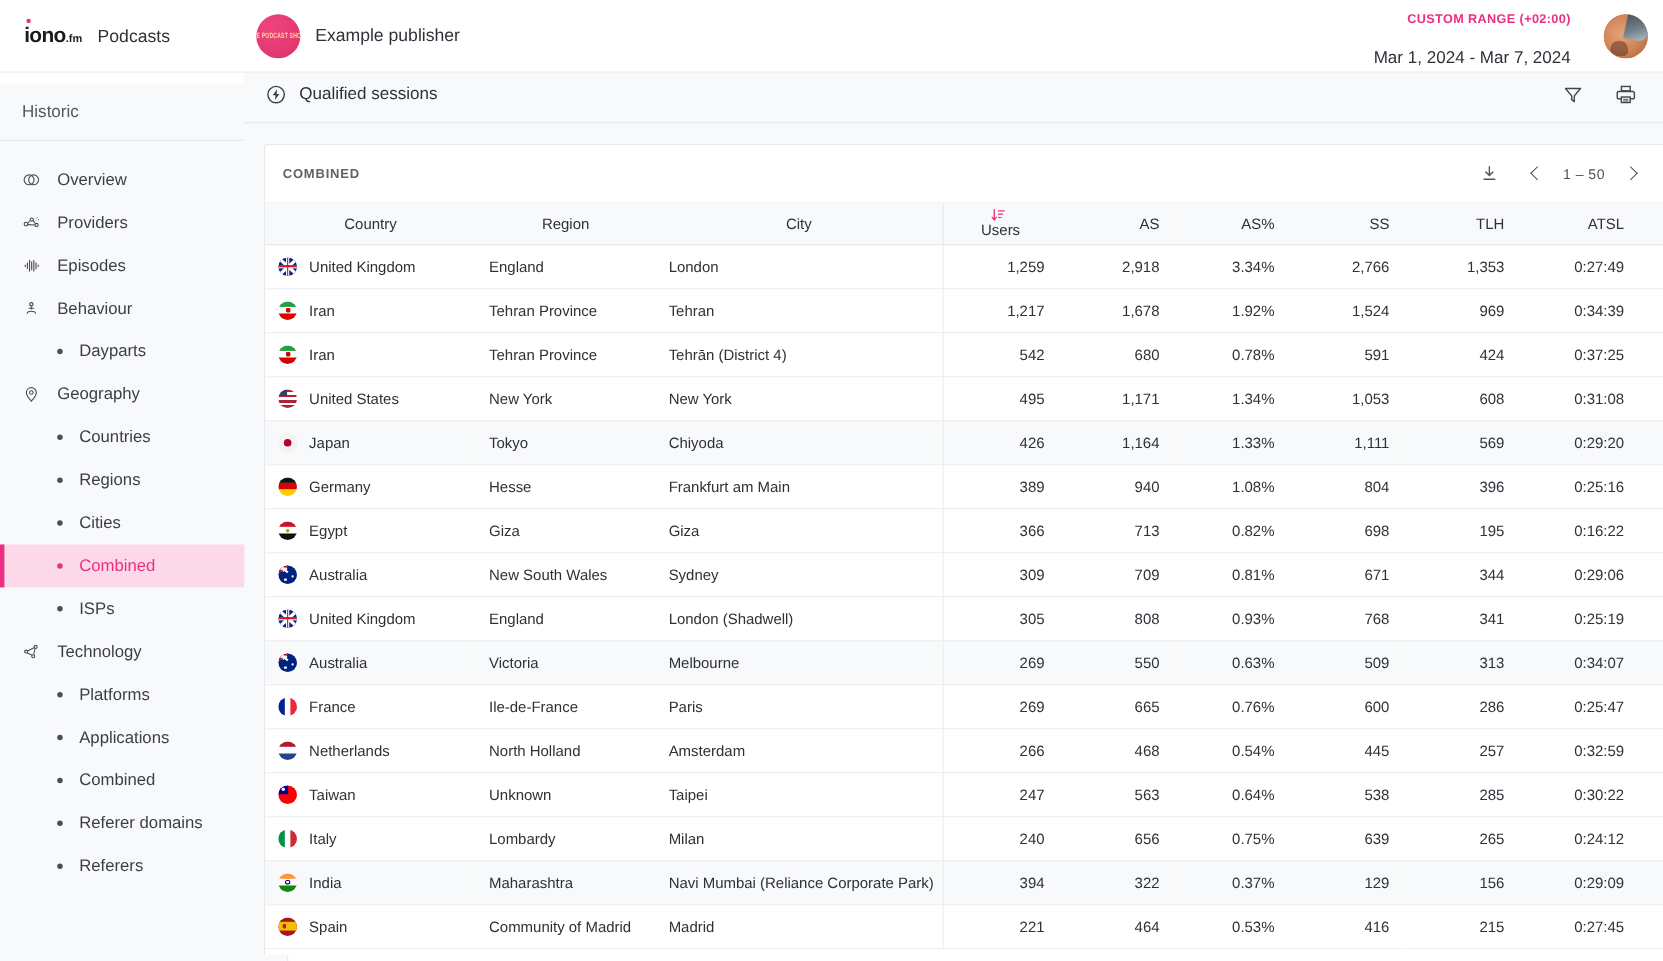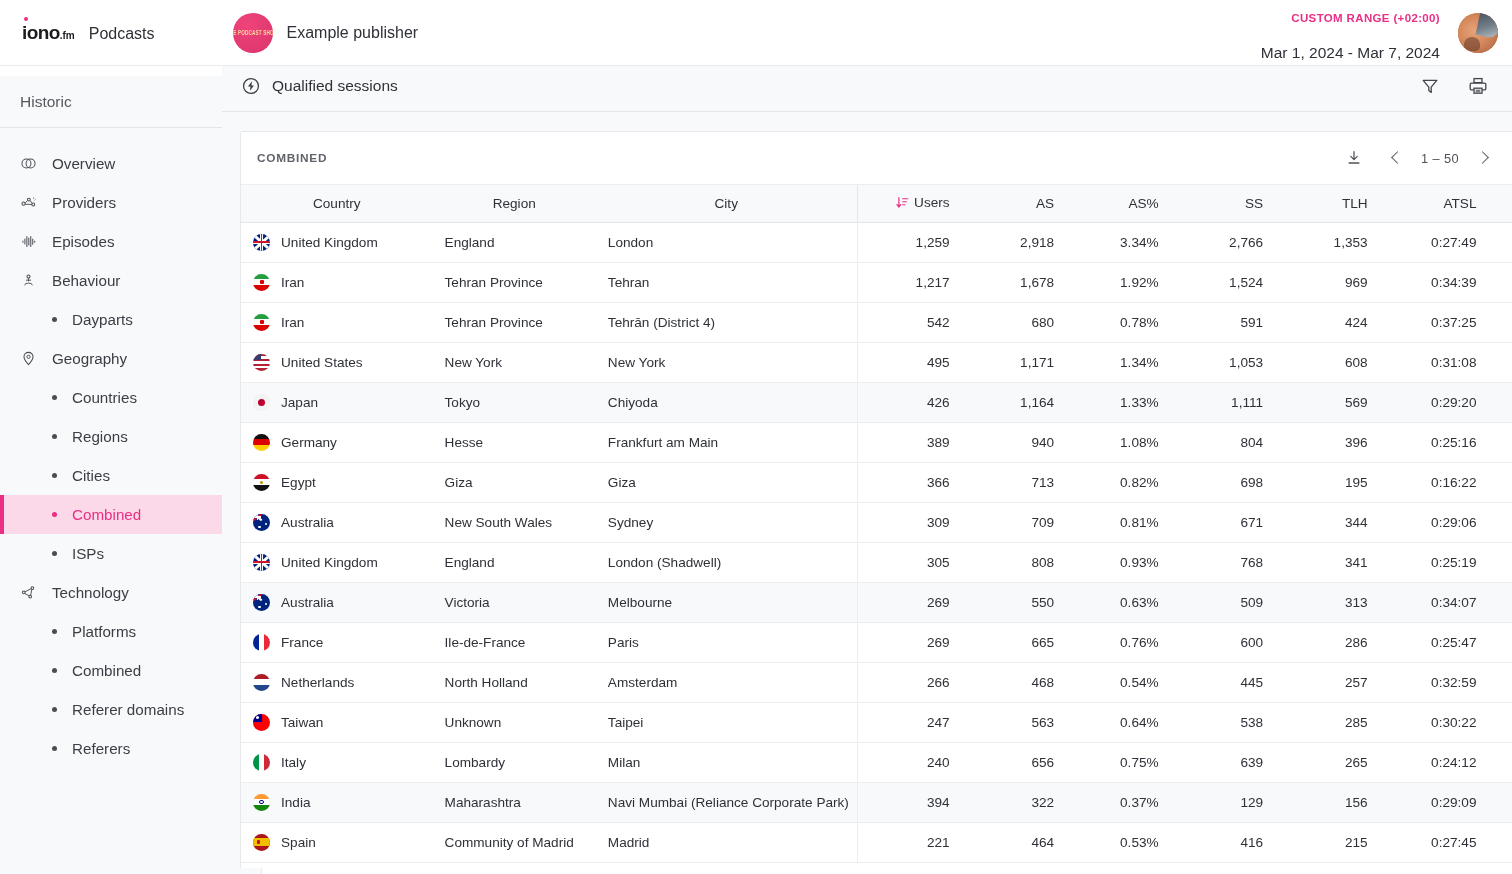--- a/index.html
+++ b/index.html
@@ -45,21 +45,21 @@
     display: flex; align-items: center; justify-content: center;
     overflow: hidden;
   }
   .pub-avatar .pa-text {
     font-size: 4.6px; font-weight: bold; color: #ffd9a0;
     letter-spacing: 0.2px; white-space: nowrap; transform: scaleY(1.5);
   }
   .pub-name { margin-left: 14px; font-size: 16px; color: #2f3138; }
 
   .range-block {
-    position: absolute; right: 72px; top: 12px;
+    position: absolute; right: 84px; top: 12px;
     text-align: right;
   }
   .range-label {
     font-size: 11.5px; font-weight: bold; color: #ea2f84;
     letter-spacing: 0.35px;
   }
   .range-value { font-size: 15.5px; color: #2f3138; margin-top: 20px; }
 
   .user-avatar {
     position: absolute; right: 14px; top: 13px;
@@ -190,21 +190,21 @@
     height: 37px;
     border-bottom: 1px solid #e3e5e9;
   }
   .col-country { width: 176px; }
   .col-region  { width: 150px; }
   .col-city    { width: 240px; border-right: 1px solid #ebedef; }
   .col-num     { width: 96px; text-align: right; }
   .col-atsl    { width: 100px; text-align: right; }
   thead .col-city { border-right: 1px solid #e3e5e9; }
 
-  .th-sorted { display: inline-flex; align-items: center; justify-content: flex-end; width: 100%; }
+  .th-sorted { display: inline-flex; align-items: center; justify-content: flex-end; width: 100%; flex-direction: column; }
   .sort-ic { width: 13px; height: 13px; margin-right: 5px; }
 
   .cellflag { display: flex; align-items: center; }
   .flag {
     width: 17px; height: 17px; border-radius: 50%;
     margin-right: 11px; flex: 0 0 17px;
     overflow: hidden; position: relative;
     box-shadow: inset 0 0 0 0.5px rgba(0,0,0,0.10);
   }
   .flag i { position: absolute; display: block; }
@@ -328,20 +328,24 @@
               <circle cx="4.4" cy="9.8" r="1.6" fill="none" stroke="#4a4d54" stroke-width="1.2"></circle>
               <circle cx="12" cy="14.8" r="1.6" fill="none" stroke="#4a4d54" stroke-width="1.2"></circle>
               <path d="M5.9 9.2 L13.2 5.5 M5.3 11.1 L10.8 13.8 M13.9 6.4 L12.5 13.2" stroke="#4a4d54" stroke-width="1.1"></path>
             </svg>
           </span>
           <span class="lbl">Technology</span>
         </div>
         <div class="sb-item sb-sub">
           <span class="bullet"></span>
           <span class="lbl">Platforms</span>
+        </div>
+        <div class="sb-item sb-sub">
+          <span class="bullet"></span>
+          <span class="lbl">Applications</span>
         </div>
         <div class="sb-item sb-sub">
           <span class="bullet"></span>
           <span class="lbl">Combined</span>
         </div>
         <div class="sb-item sb-sub">
           <span class="bullet"></span>
           <span class="lbl">Referer domains</span>
         </div>
         <div class="sb-item sb-sub">

